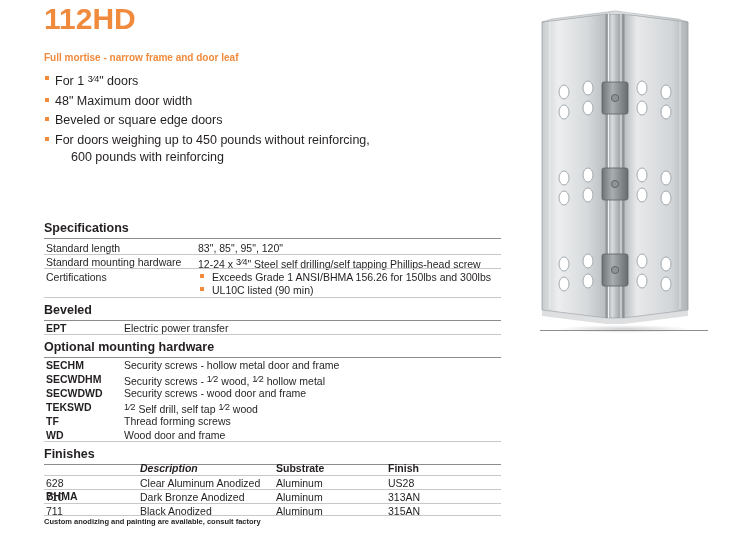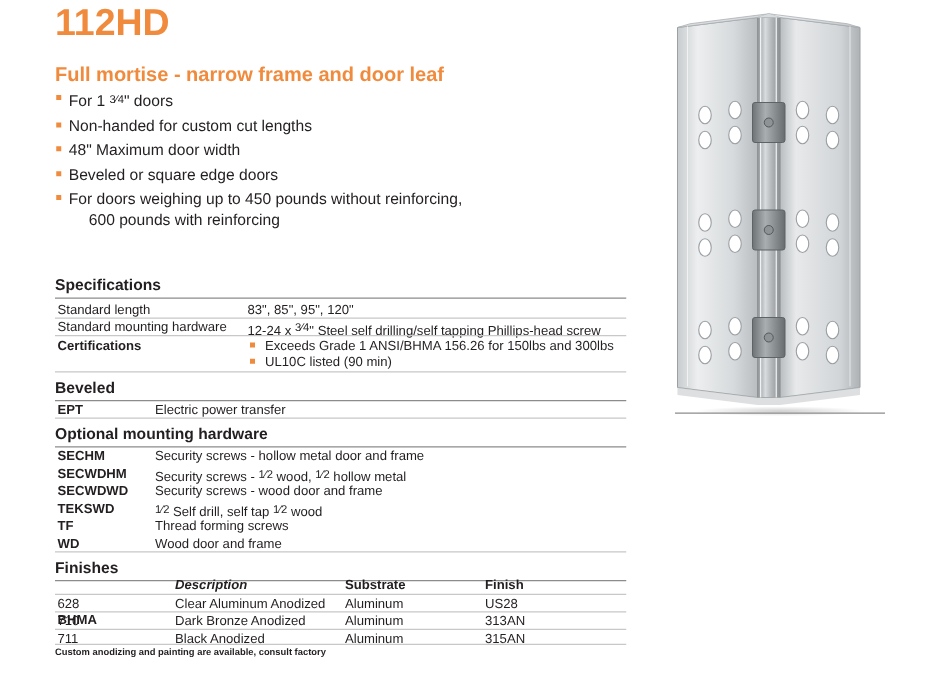--- a/index.html
+++ b/index.html
@@ -29,21 +29,21 @@
     font-size: 30px;
     font-weight: bold;
     color: #f08a3c;
     letter-spacing: 0px;
   }
 
   .subtitle {
     position: absolute;
     left: 44px;
     top: 52px;
-    font-size: 16px;
+    font-size: 10px;
     font-weight: bold;
     color: #f08a3c;
   }
 
   
   .bullets {
     position: absolute;
     left: 44px;
     top: 71px;
     width: 420px;
@@ -155,24 +155,20 @@
 
 <div class="page">
 
   <div class="title">112HD</div>
   <div class="subtitle">Full mortise - narrow frame and door leaf</div>
 
   <div class="bullets">
     <div class="bullet-row">
       <span class="bullet-mark"></span>
       <span class="bullet-text">For 1&nbsp;<sup class="frac">3⁄4</sup>" doors</span>
-    </div>
-    <div class="bullet-row">
-      <span class="bullet-mark"></span>
-      <span class="bullet-text">Non-handed for custom cut lengths</span>
     </div>
     <div class="bullet-row">
       <span class="bullet-mark"></span>
       <span class="bullet-text">48" Maximum door width</span>
     </div>
     <div class="bullet-row">
       <span class="bullet-mark"></span>
       <span class="bullet-text">Beveled or square edge doors</span>
     </div>
     <div class="bullet-row">
@@ -188,21 +184,21 @@
   <div class="rule" style="left:44px; top:238px; width:457px;"></div>
 
   <div class="row" style="left:46px; top:242px;">Standard length</div>
   <div class="row" style="left:198px; top:242px;">83", 85", 95", 120"</div>
   <div class="rule-light" style="left:44px; top:254px; width:457px;"></div>
 
   <div class="row" style="left:46px; top:256px;">Standard mounting hardware</div>
   <div class="row" style="left:198px; top:256px;">12-24 x <sup class="frac">3⁄4</sup>" Steel self drilling/self tapping Phillips-head screw</div>
   <div class="rule-light" style="left:44px; top:268px; width:457px;"></div>
 
-  <div class="row" style="left:46px; top:271px;font-weight:bold;">Certifications</div>
+  <div class="row" style="left:46px; top:271px;">Certifications</div>
   <div class="cert-bullet" style="left:200px; top:274px;"></div>
   <div class="row" style="left:212px; top:271px;">Exceeds Grade 1 ANSI/BHMA 156.26 for 150lbs and 300lbs</div>
   <div class="cert-bullet" style="left:200px; top:287px;"></div>
   <div class="row" style="left:212px; top:284px;">UL10C listed (90 min)</div>
   <div class="rule-light" style="left:44px; top:297px; width:457px;"></div>
 
   <div class="sec-head" style="left:44px; top:303px;">Beveled</div>
   <div class="rule" style="left:44px; top:320px; width:457px;"></div>
   <div class="row b" style="left:46px; top:322px;">EPT</div>
   <div class="row" style="left:124px; top:322px;">Electric power transfer</div>

